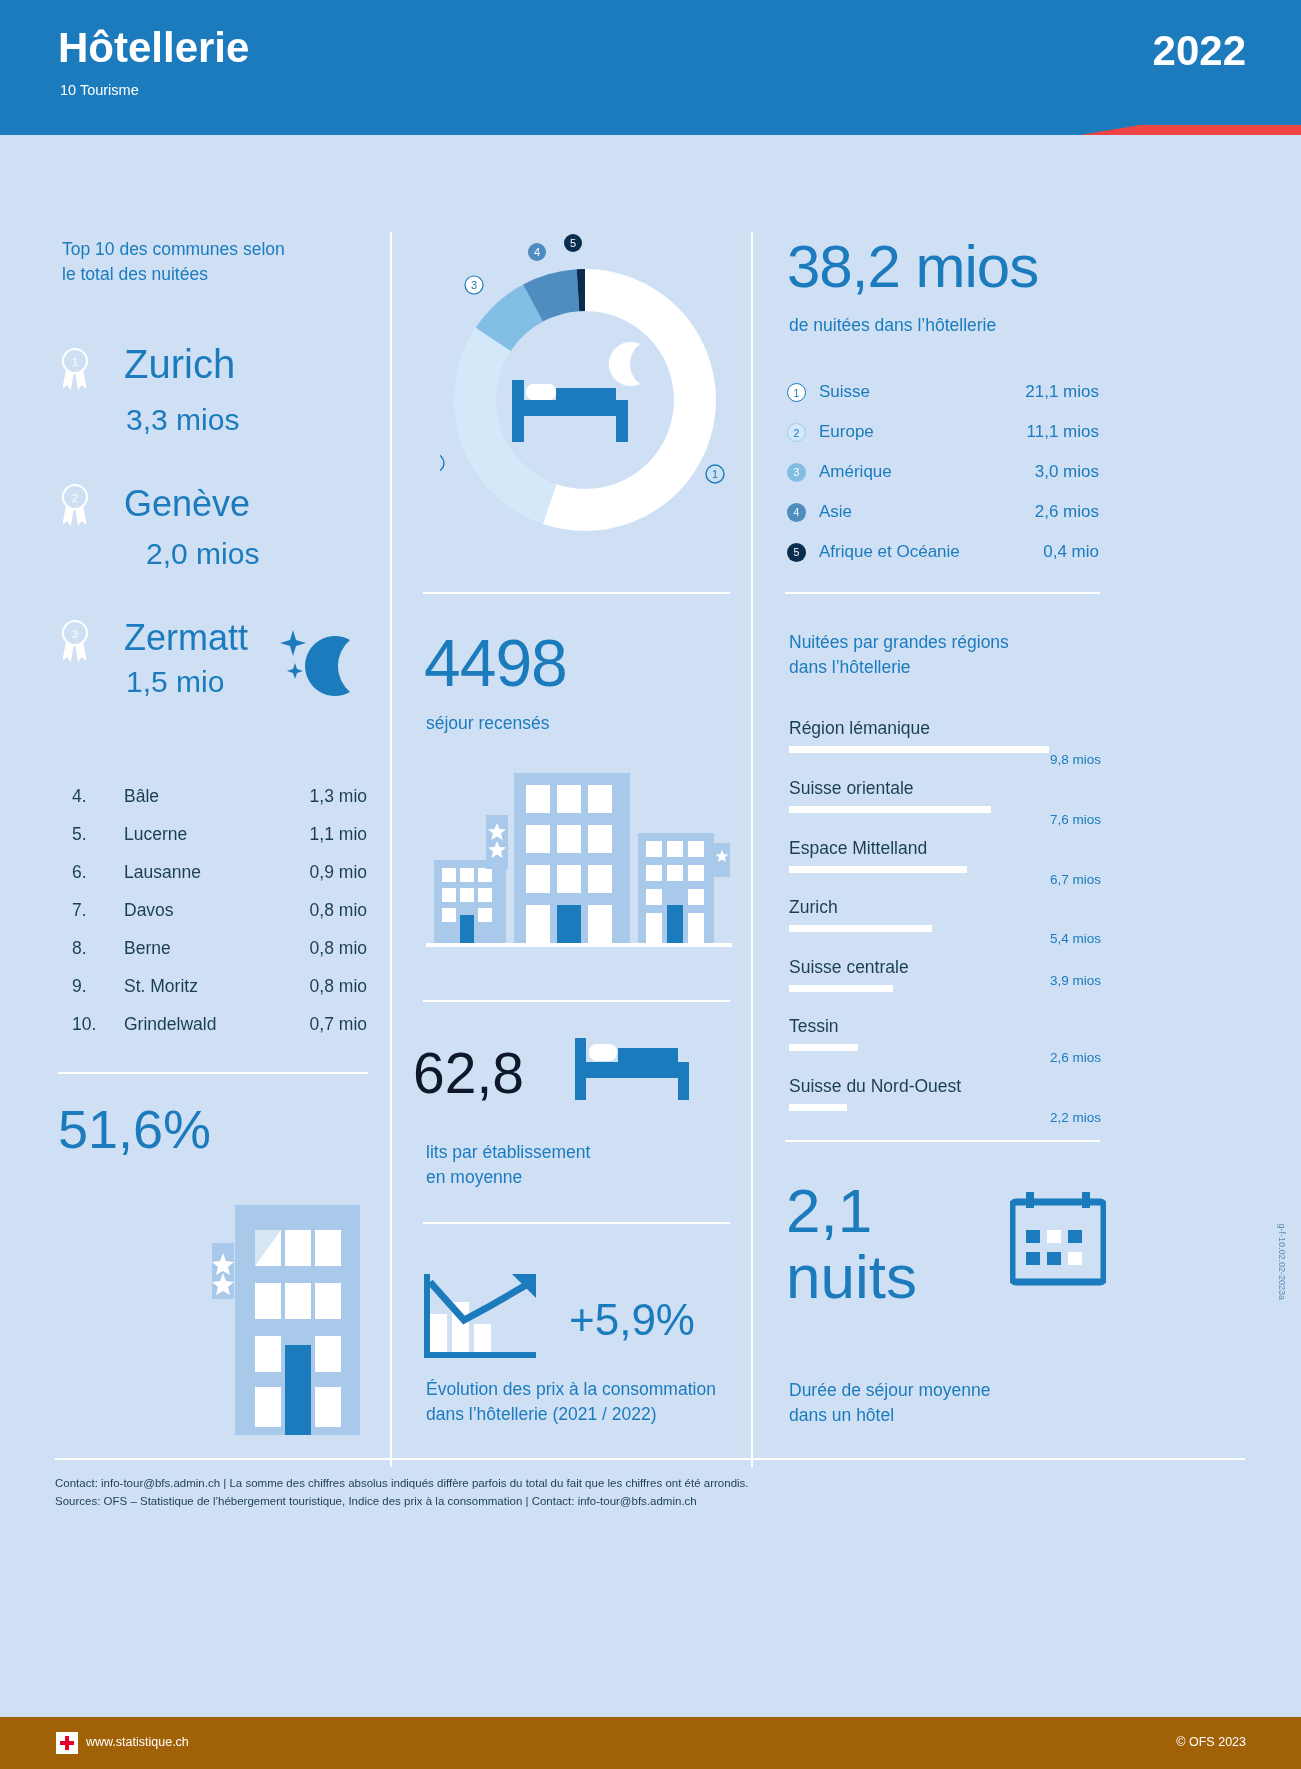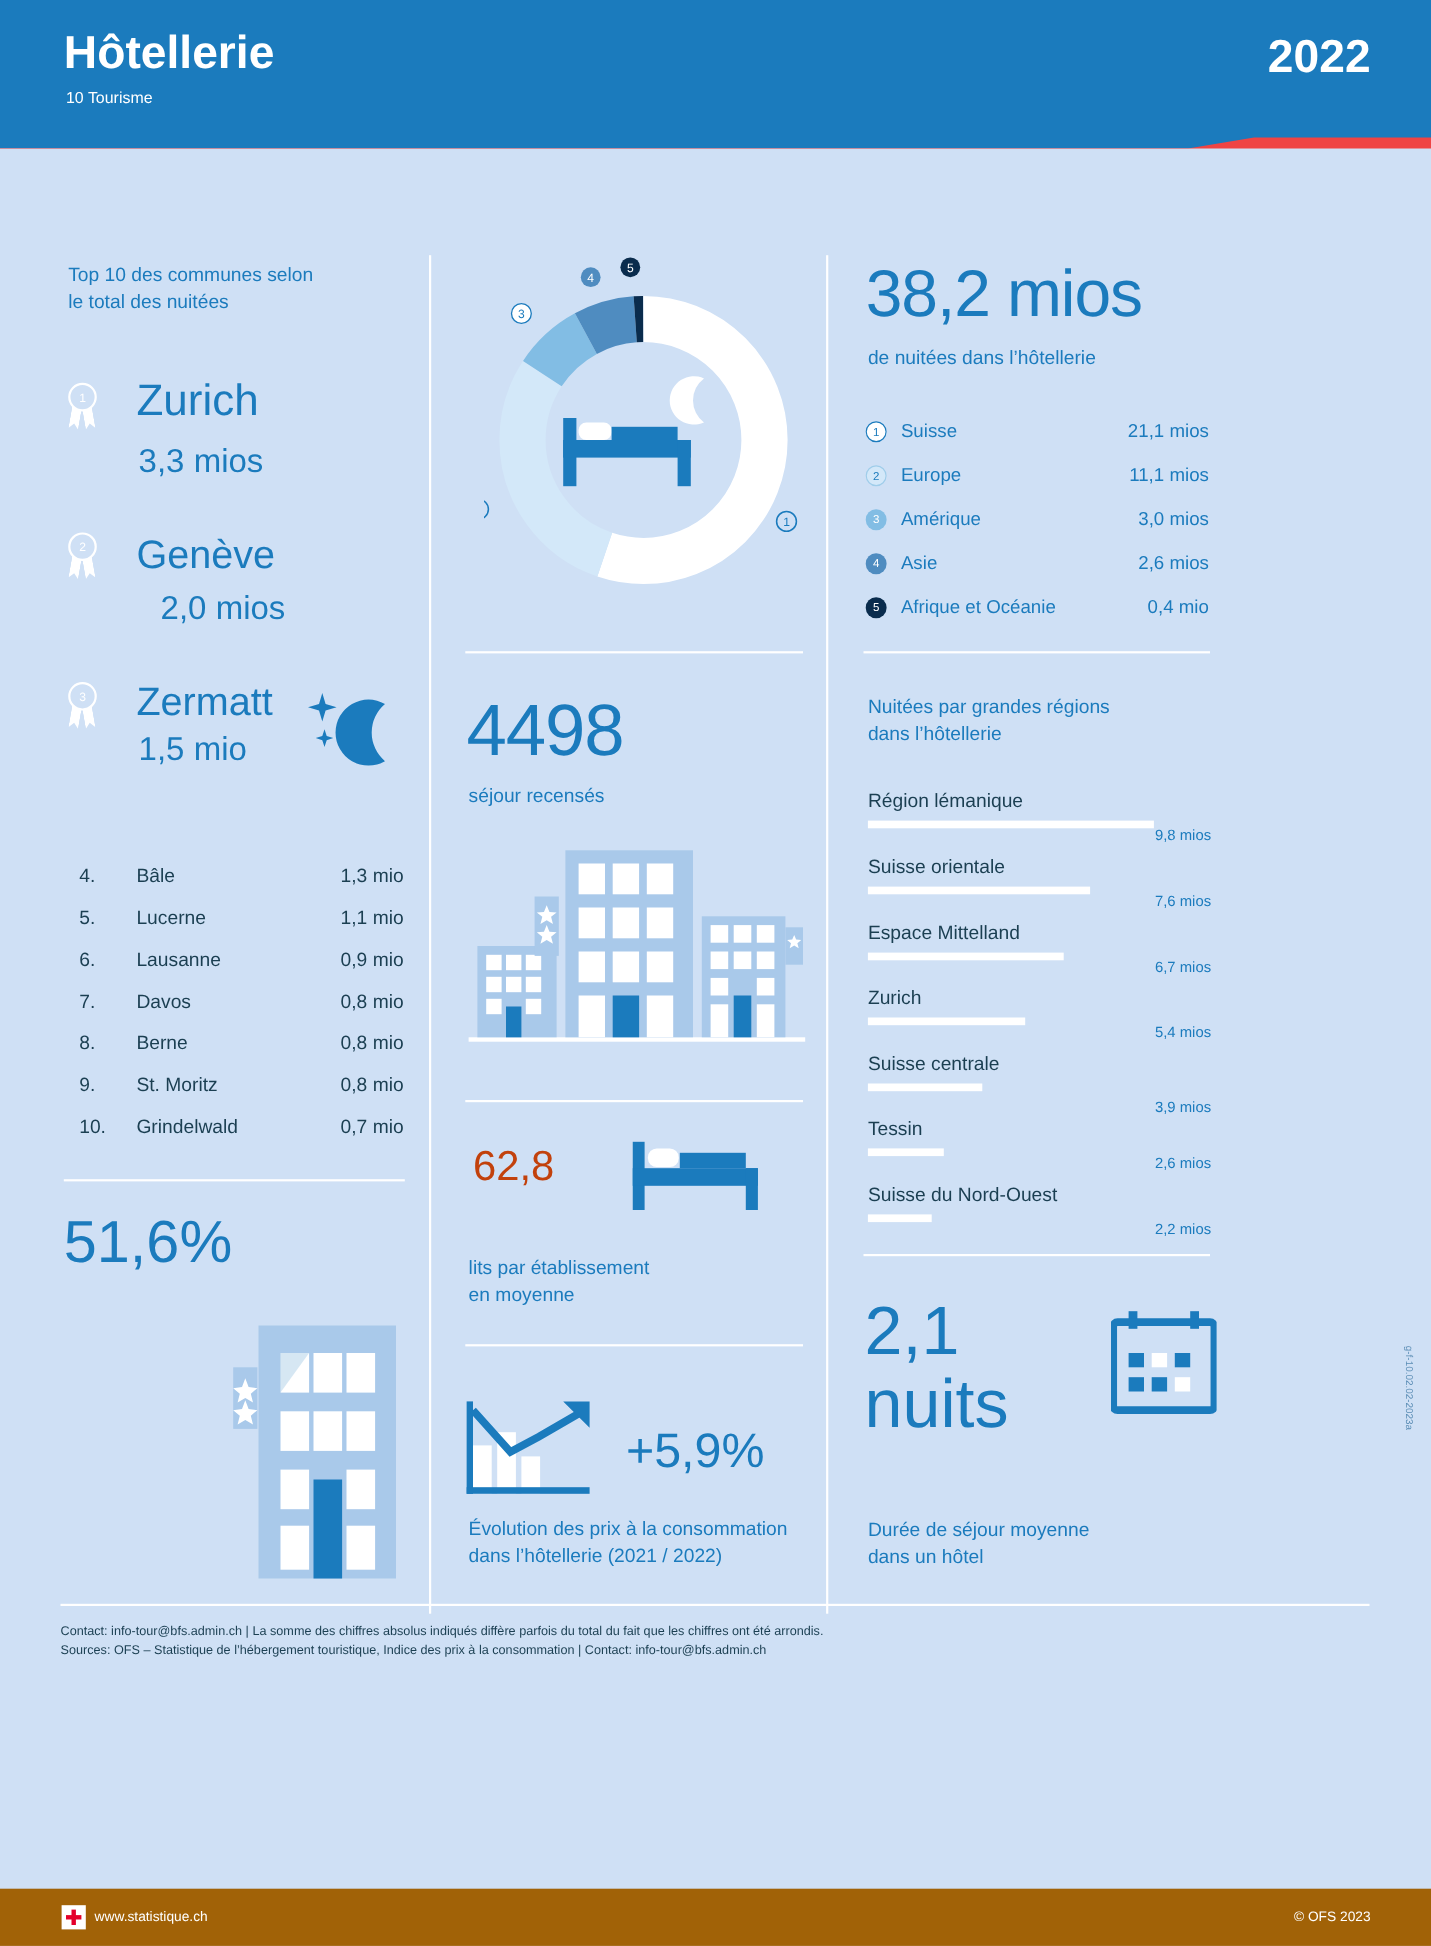--- a/index.html
+++ b/index.html
@@ -187,23 +187,23 @@
   }
   .num4498-sub {
     position: absolute;
     left: 426px; top: 713px;
     font-size: 17.5px;
     color: #1b7bbd;
   }
 
   .num628 {
     position: absolute;
-    left: 430px; top: 1040px;
-    font-size: 38px;
-    color: #c2410c;
+    left: 413px; top: 1040px;
+    font-size: 57px;
+    color: #0f172a;
   }
   .num628-sub {
     position: absolute;
     left: 426px; top: 1140px;
     font-size: 17.5px;
     line-height: 25px;
     color: #1b7bbd;
   }
 
   .pct59 {
@@ -606,21 +606,21 @@
     <div class="rval" style="top:34px;">6,7 mios</div>
   </div>
   <div class="reg-item" style="top:897px;">
     <div class="rname">Zurich</div>
     <div class="rbar" style="top:28px; width:143px;"></div>
     <div class="rval" style="top:34px;">5,4 mios</div>
   </div>
   <div class="reg-item" style="top:957px;">
     <div class="rname">Suisse centrale</div>
     <div class="rbar" style="top:28px; width:104px;"></div>
-    <div class="rval" style="top:42px;text-align:right;">3,9 mios</div>
+    <div class="rval" style="top:16px;text-align:right;">3,9 mios</div>
   </div>
   <div class="reg-item" style="top:1016px;">
     <div class="rname">Tessin</div>
     <div class="rbar" style="top:28px; width:69px;"></div>
     <div class="rval" style="top:34px;">2,6  mios</div>
   </div>
   <div class="reg-item" style="top:1076px;">
     <div class="rname">Suisse du Nord-Ouest</div>
     <div class="rbar" style="top:28px; width:58px;"></div>
     <div class="rval" style="top:34px;">2,2 mios</div>

